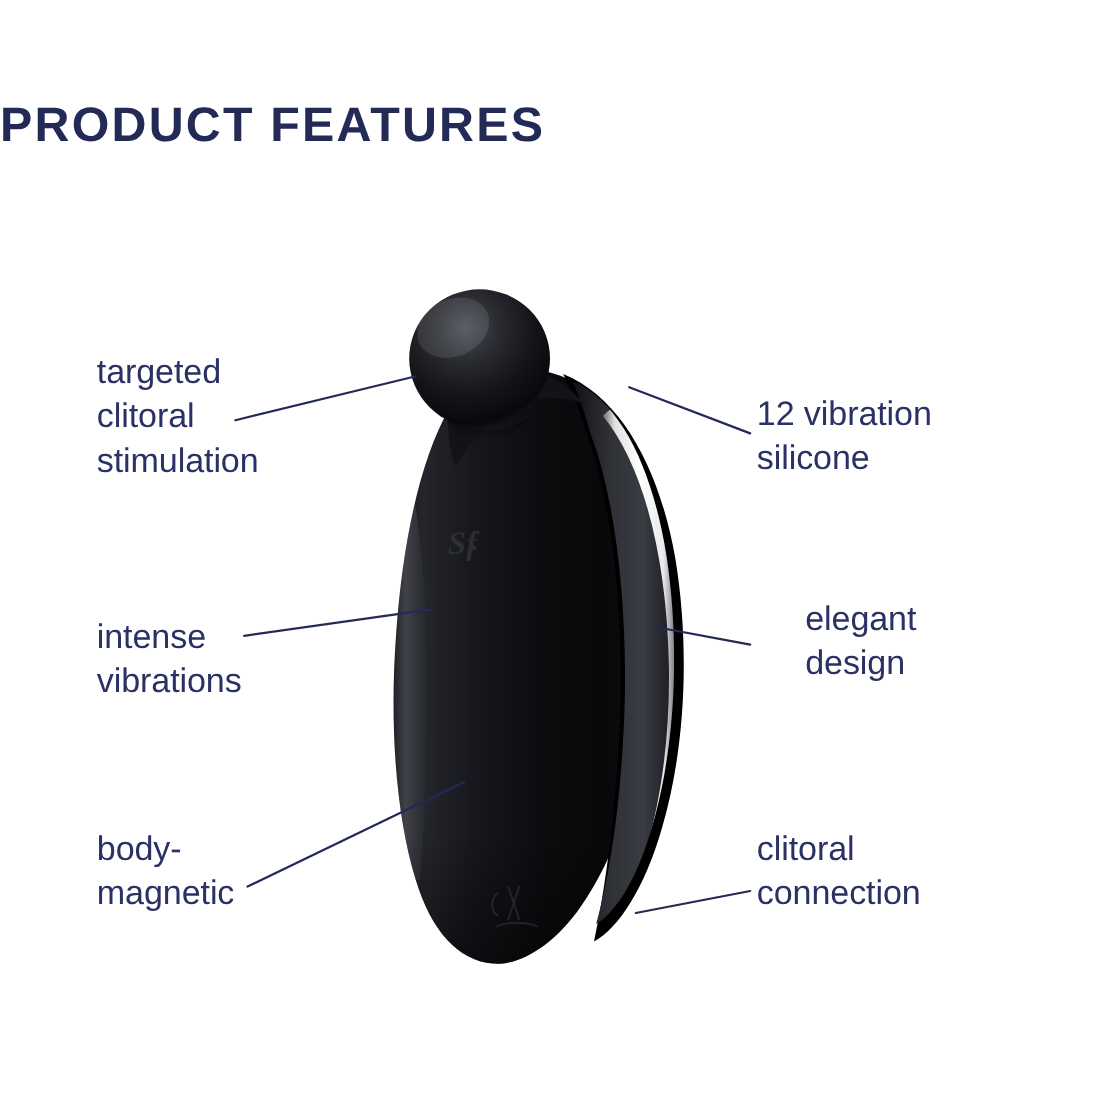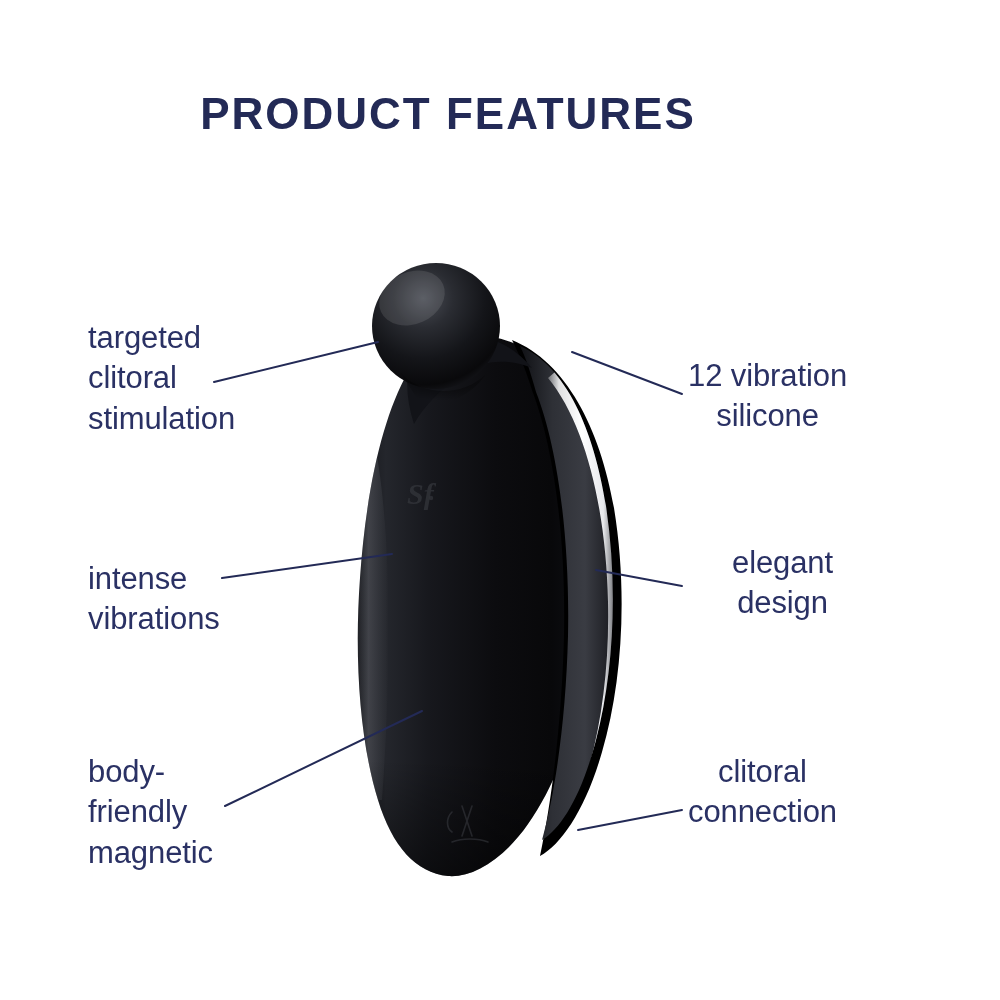--- a/index.html
+++ b/index.html
@@ -16,21 +16,21 @@
     overflow: hidden;
     font-family: "Liberation Sans", sans-serif;
   }
 
   
   #page-title {
     position: absolute;
     left: 0;
     top: 92px;
     width: 896px;
-    text-align: center;
+    text-align: left;
     font-family: "Liberation Sans", sans-serif;
     font-size: 44px;
     font-weight: 700;
     letter-spacing: 2.0px;
     color: #232a56;
     line-height: 1;
     white-space: nowrap;
   }
 
   
@@ -40,21 +40,21 @@
     font-size: 31px;
     font-weight: 400;
     color: #2a3164;
     line-height: 1.30;
     letter-spacing: -0.1px;
     white-space: nowrap;
   }
   .feature-label .ln { display: block; }
 
   .lbl-left  { text-align: left; }
-  .lbl-right { text-align: center; }
+  .lbl-right { text-align: left; }
 
   #label-targeted-clitoral-stimulation { left: 88px;  top: 318px; }
   #label-intense-vibrations             { left: 88px;  top: 559px; }
   #label-body-friendly-silicone         { left: 88px;  top: 752px; }
   #label-12-vibration-programs          { left: 688px; top: 356px; }
   #label-elegant-design                 { left: 688px; top: 543px; margin-left: 44px; }
   #label-magnetic-charging-connection   { left: 688px; top: 752px; }
 
   
   #leader-lines, #product-illustration {
@@ -235,21 +235,20 @@
     <span class="ln">stimulation</span>
   </div>
 
   <div class="feature-label lbl-left" id="label-intense-vibrations">
     <span class="ln">intense</span>
     <span class="ln">vibrations</span>
   </div>
 
   <div class="feature-label lbl-left" id="label-body-friendly-silicone">
     <span class="ln">body-</span>
-    <span class="ln">friendly</span>
     <span class="ln">magnetic</span>
   </div>
 
   <div class="feature-label lbl-right" id="label-12-vibration-programs">
     <span class="ln">12 vibration</span>
     <span class="ln">silicone</span>
   </div>
 
   <div class="feature-label lbl-right" id="label-elegant-design">
     <span class="ln">elegant</span>

